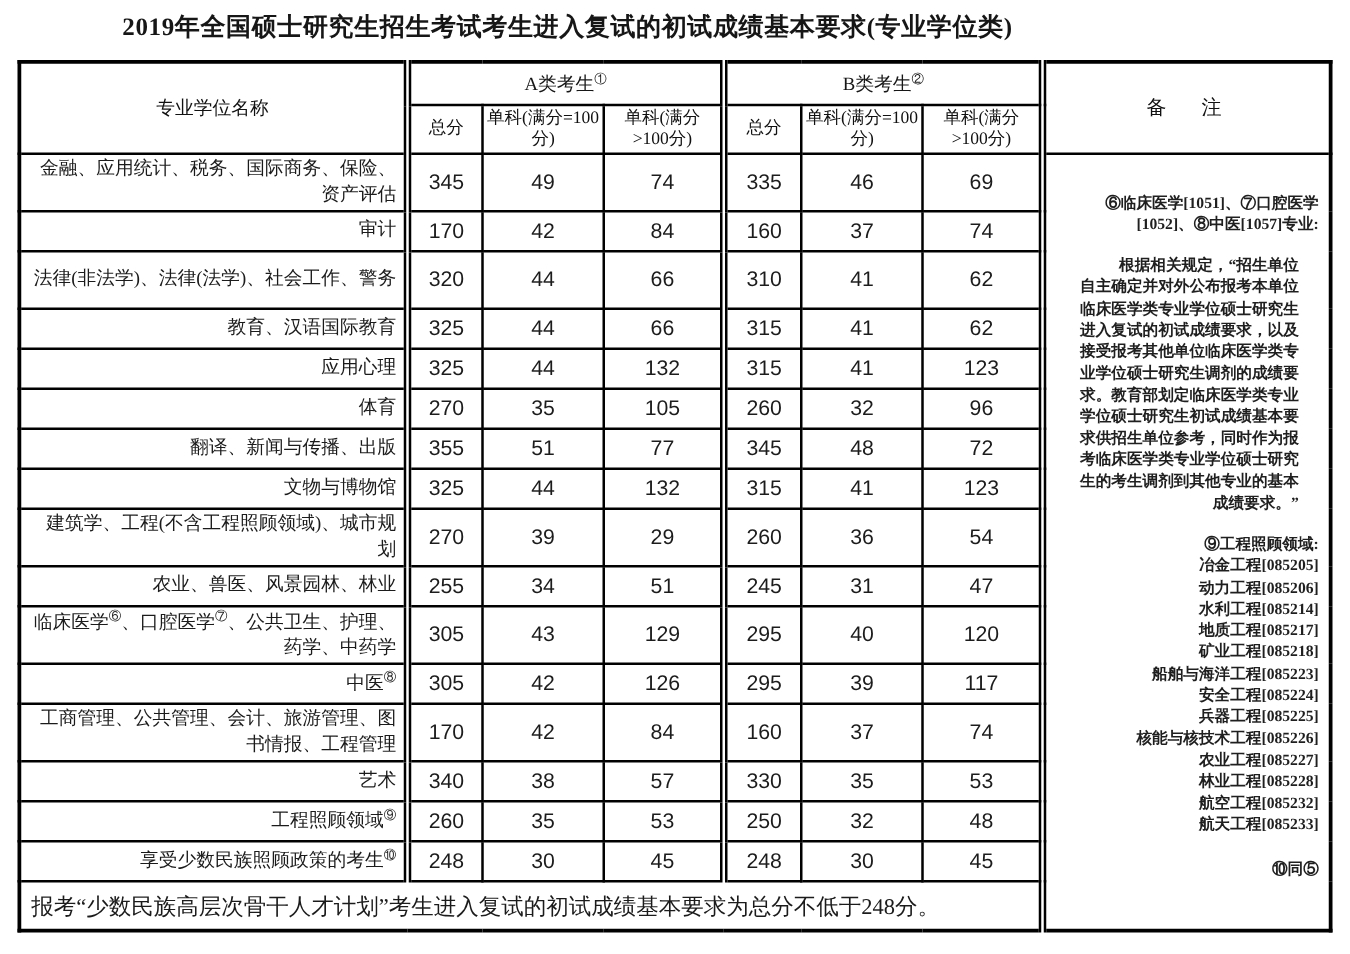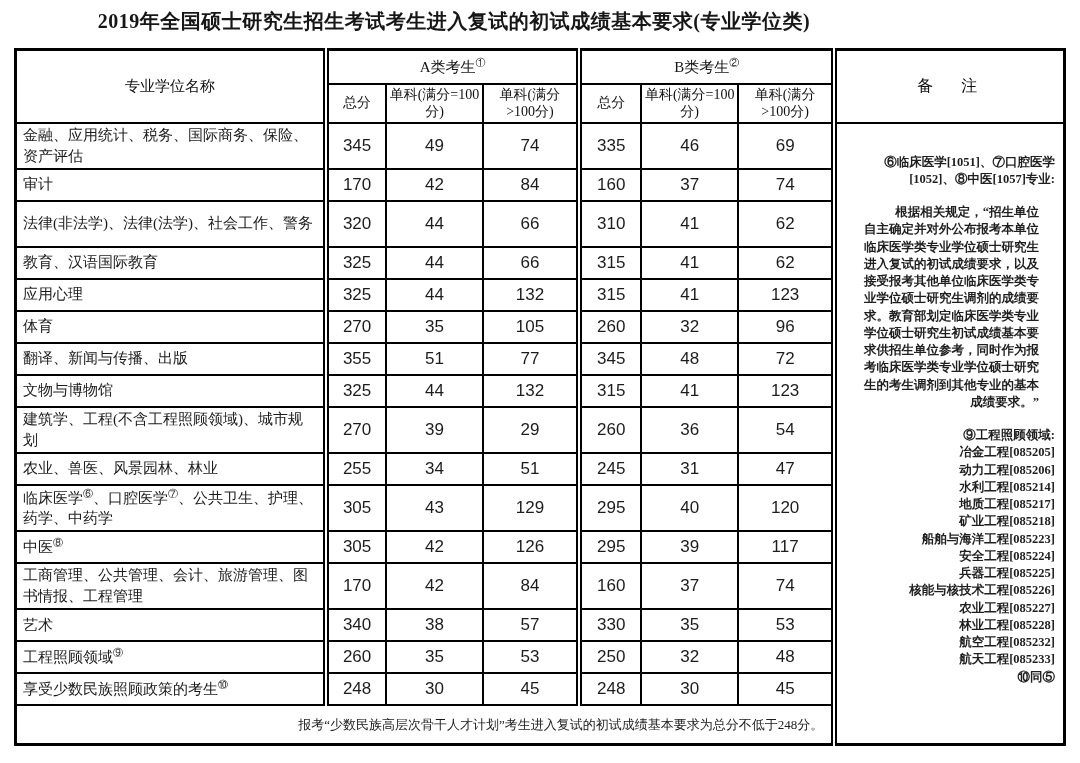--- a/index.html
+++ b/index.html
@@ -10,37 +10,37 @@
   .tbl-wrap{position:absolute;left:14px;top:48px;width:1052px;}
   table{border-collapse:collapse;table-layout:fixed;width:1052px;}
   td{border:2px solid #000;overflow:hidden;}
   table{border:3px solid #000;}
   .grp{border-left:6px double #000;}
   .hdr{ text-align:center;font-size:15px;color:#161616;margin-top:12px;}
   .hdr .sup{font-size:10px;vertical-align:super;}
   .name-hdr{font-size:15px;text-align:center;}
   .remark-hdr{font-size:16px;text-align:center;letter-spacing:6px;}
   .subhdr{font-size:14px;text-align:center;line-height:1.25;padding:1px 2px;}
-  td.name{font-size:15px;text-align:left;padding:1px 6px;line-height:1.38;color:#1b1b1b;}
+  td.name{font-size:15px;text-align:right;padding:1px 6px;line-height:1.38;color:#1b1b1b;}
   td.name sup{font-size:10px;}
   td.num{font-family:"Liberation Sans","DejaVu Sans",sans-serif;font-size:17px;
          text-align:center;color:#1c1c1c;padding:0 2px;}
   tr.tall{height:46px;}
   tr.short{height:32px;}
   tr.hrow1{height:34px;}
   tr.hrow2{height:33px;}
   tr.frow{height:40px;}
-  td.footer{font-size:13px;text-align:right;padding:4px 8px;color:#1b1b1b;}
+  td.footer{font-size:18px;text-align:left;padding:4px 8px;color:#1b1b1b;}
   td.remarks{vertical-align:top;text-align:right;padding:30px 8px 0 8px;
              font-size:12.5px;font-weight:bold;line-height:1.38;color:#1f1f1f;}
   .rm-title{margin:0;}
   .rm-body{margin:16px;text-indent:2em;}
   .rm-sec9{margin-top:8px;}
   .rm-item{padding-left:2em;}
-  .rm-sec10{}
+  .rm-sec10{margin-top:18px;}
 </style>
 </head>
 <body>
 
 <div class="page">
   <div class="title">2019年全国硕士研究生招生考试考生进入复试的初试成绩基本要求(专业学位类)</div>
 
   <div class="tbl-wrap">
     <table>
       <colgroup>

